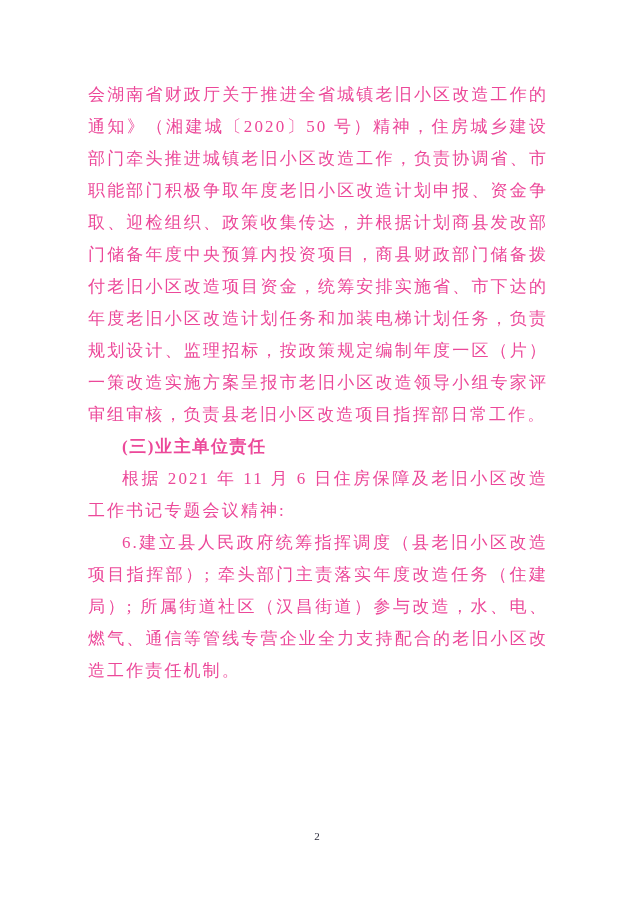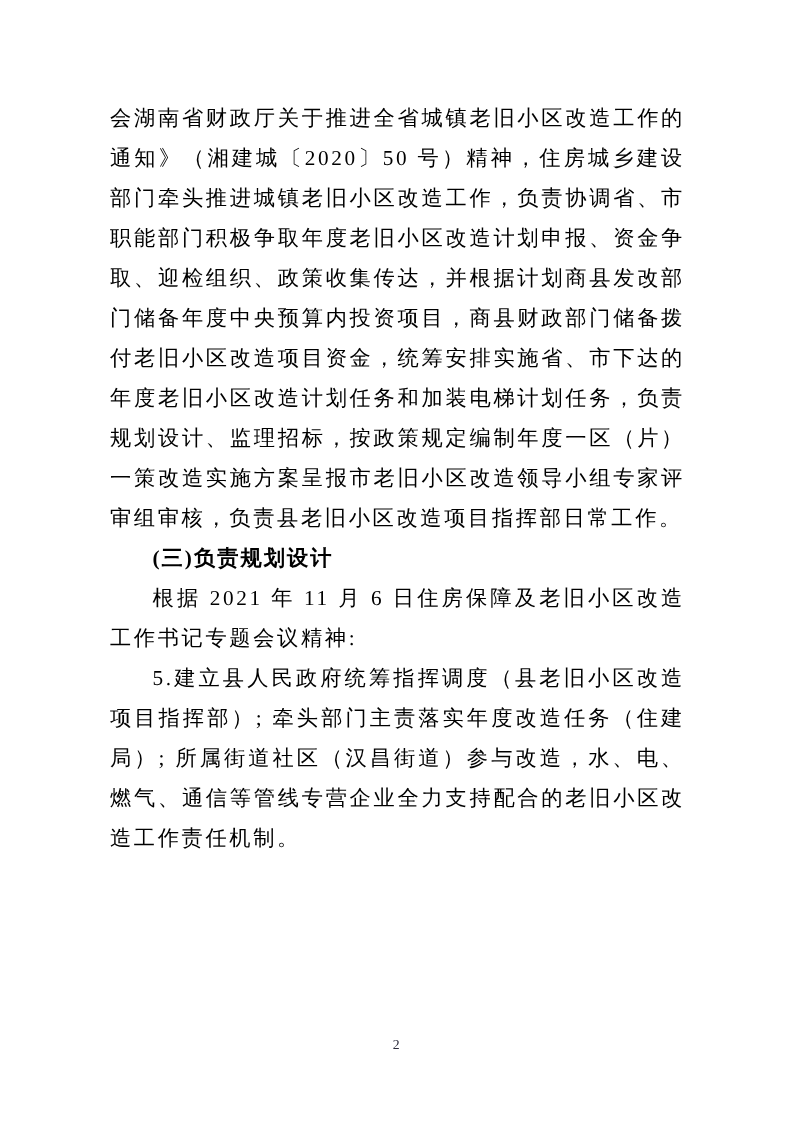--- a/index.html
+++ b/index.html
@@ -17,21 +17,21 @@
     width: 634px;
     height: 897px;
     background: #ffffff;
     overflow: hidden;
   }
   .content {
     position: absolute;
     left: 88px;
     top: 79px;
     width: 460px;
-    color: #000000;
+    color: #ec4899;
     font-size: 17px;
     line-height: 32px;
     letter-spacing: 2.1px;
     text-align: justify;
     text-justify: inter-ideograph;
   }
   .content p {
     margin: 0;
   }
   p.para-indent {
@@ -53,18 +53,18 @@
     color: #2a2a3a;
     letter-spacing: 0;
   }
 </style>
 </head>
 <body>
 
 <div class="page">
   <div class="content">
     <p class="para-plain">会湖南省财政厅关于推进全省城镇老旧小区改造工作的通知》（湘建城〔2020〕50 号）精神，住房城乡建设部门牵头推进城镇老旧小区改造工作，负责协调省、市职能部门积极争取年度老旧小区改造计划申报、资金争取、迎检组织、政策收集传达，并根据计划商县发改部门储备年度中央预算内投资项目，商县财政部门储备拨付老旧小区改造项目资金，统筹安排实施省、市下达的年度老旧小区改造计划任务和加装电梯计划任务，负责规划设计、监理招标，按政策规定编制年度一区（片）一策改造实施方案呈报市老旧小区改造领导小组专家评审组审核，负责县老旧小区改造项目指挥部日常工作。</p>
-    <p class="section-heading">(三)负责规划设计</p>
+    <p class="section-heading">(三)业主单位责任</p>
     <p class="para-indent">根据 2021 年 11 月 6 日住房保障及老旧小区改造工作书记专题会议精神:</p>
-    <p class="para-indent">5.建立县人民政府统筹指挥调度（县老旧小区改造项目指挥部）; 牵头部门主责落实年度改造任务（住建局）; 所属街道社区（汉昌街道）参与改造，水、电、燃气、通信等管线专营企业全力支持配合的老旧小区改造工作责任机制。</p>
+    <p class="para-indent">6.建立县人民政府统筹指挥调度（县老旧小区改造项目指挥部）; 牵头部门主责落实年度改造任务（住建局）; 所属街道社区（汉昌街道）参与改造，水、电、燃气、通信等管线专营企业全力支持配合的老旧小区改造工作责任机制。</p>
   </div>
   <div class="page-number">2</div>
 </div>
 
 </body></html>

